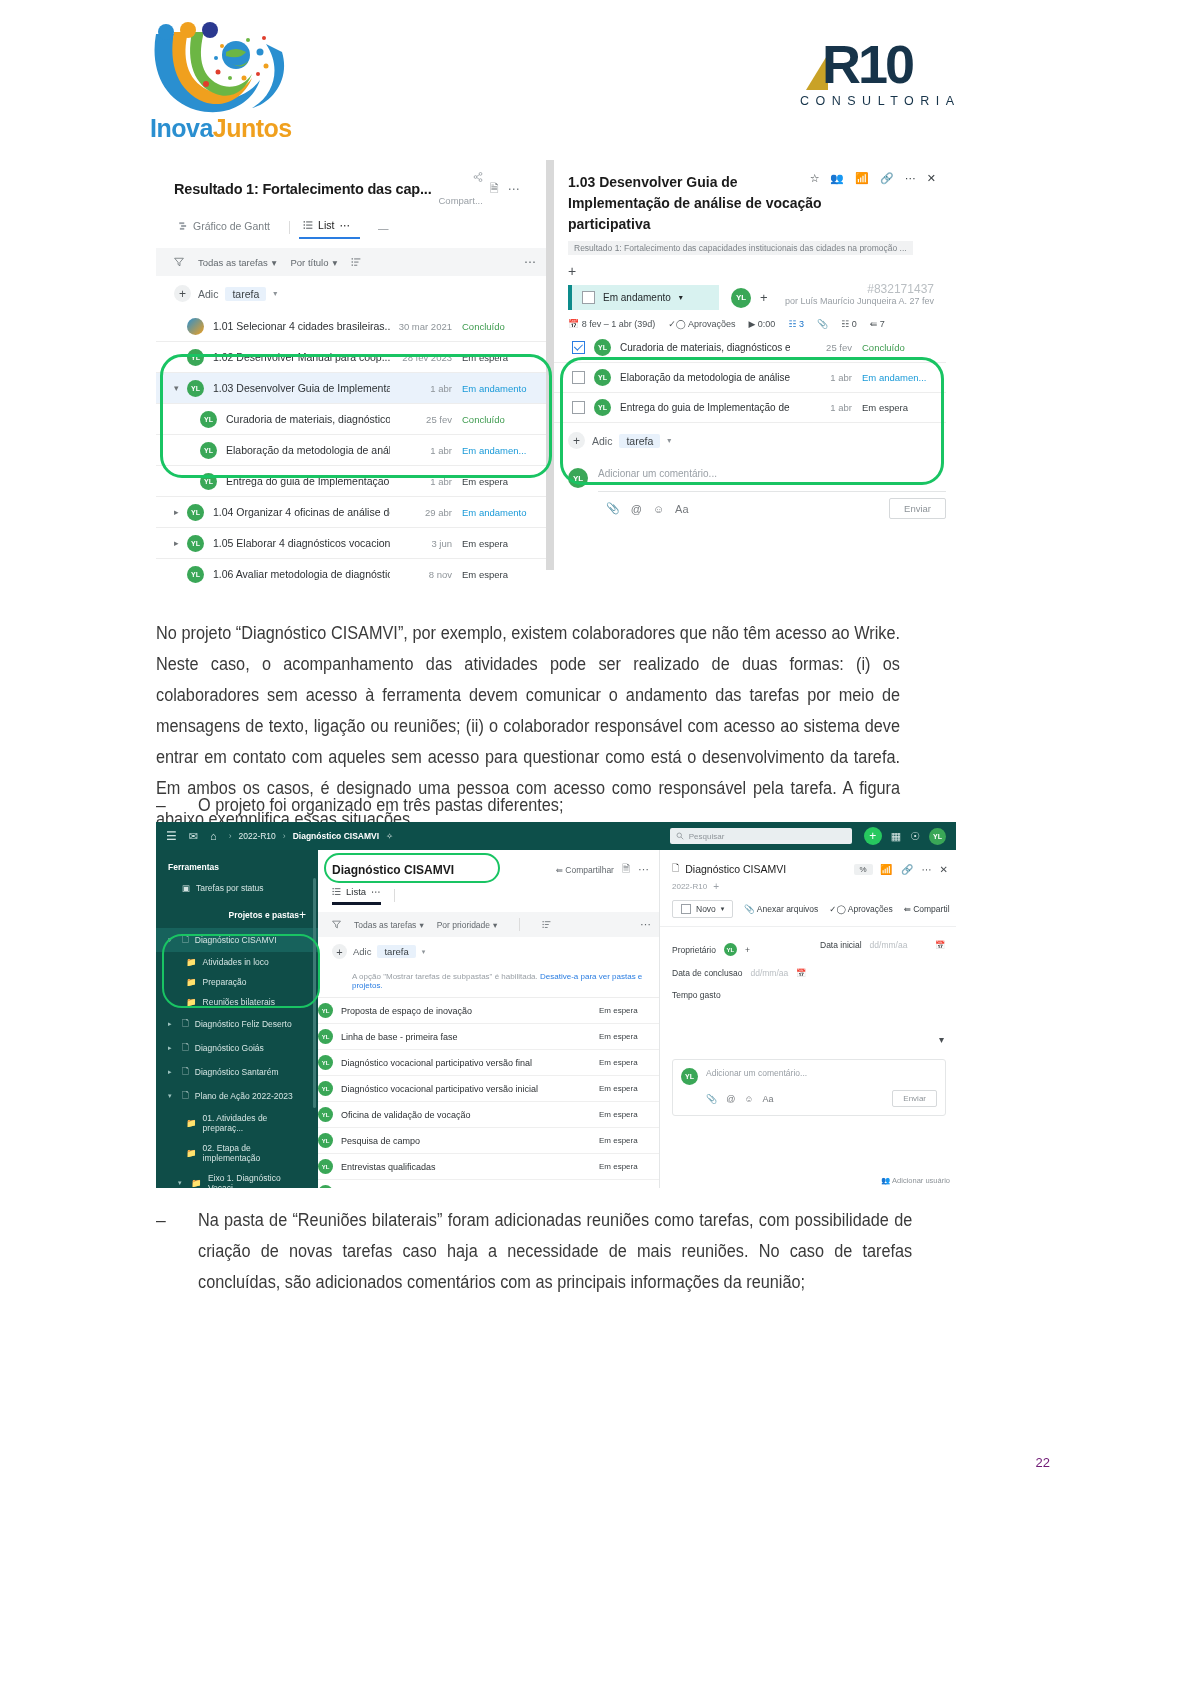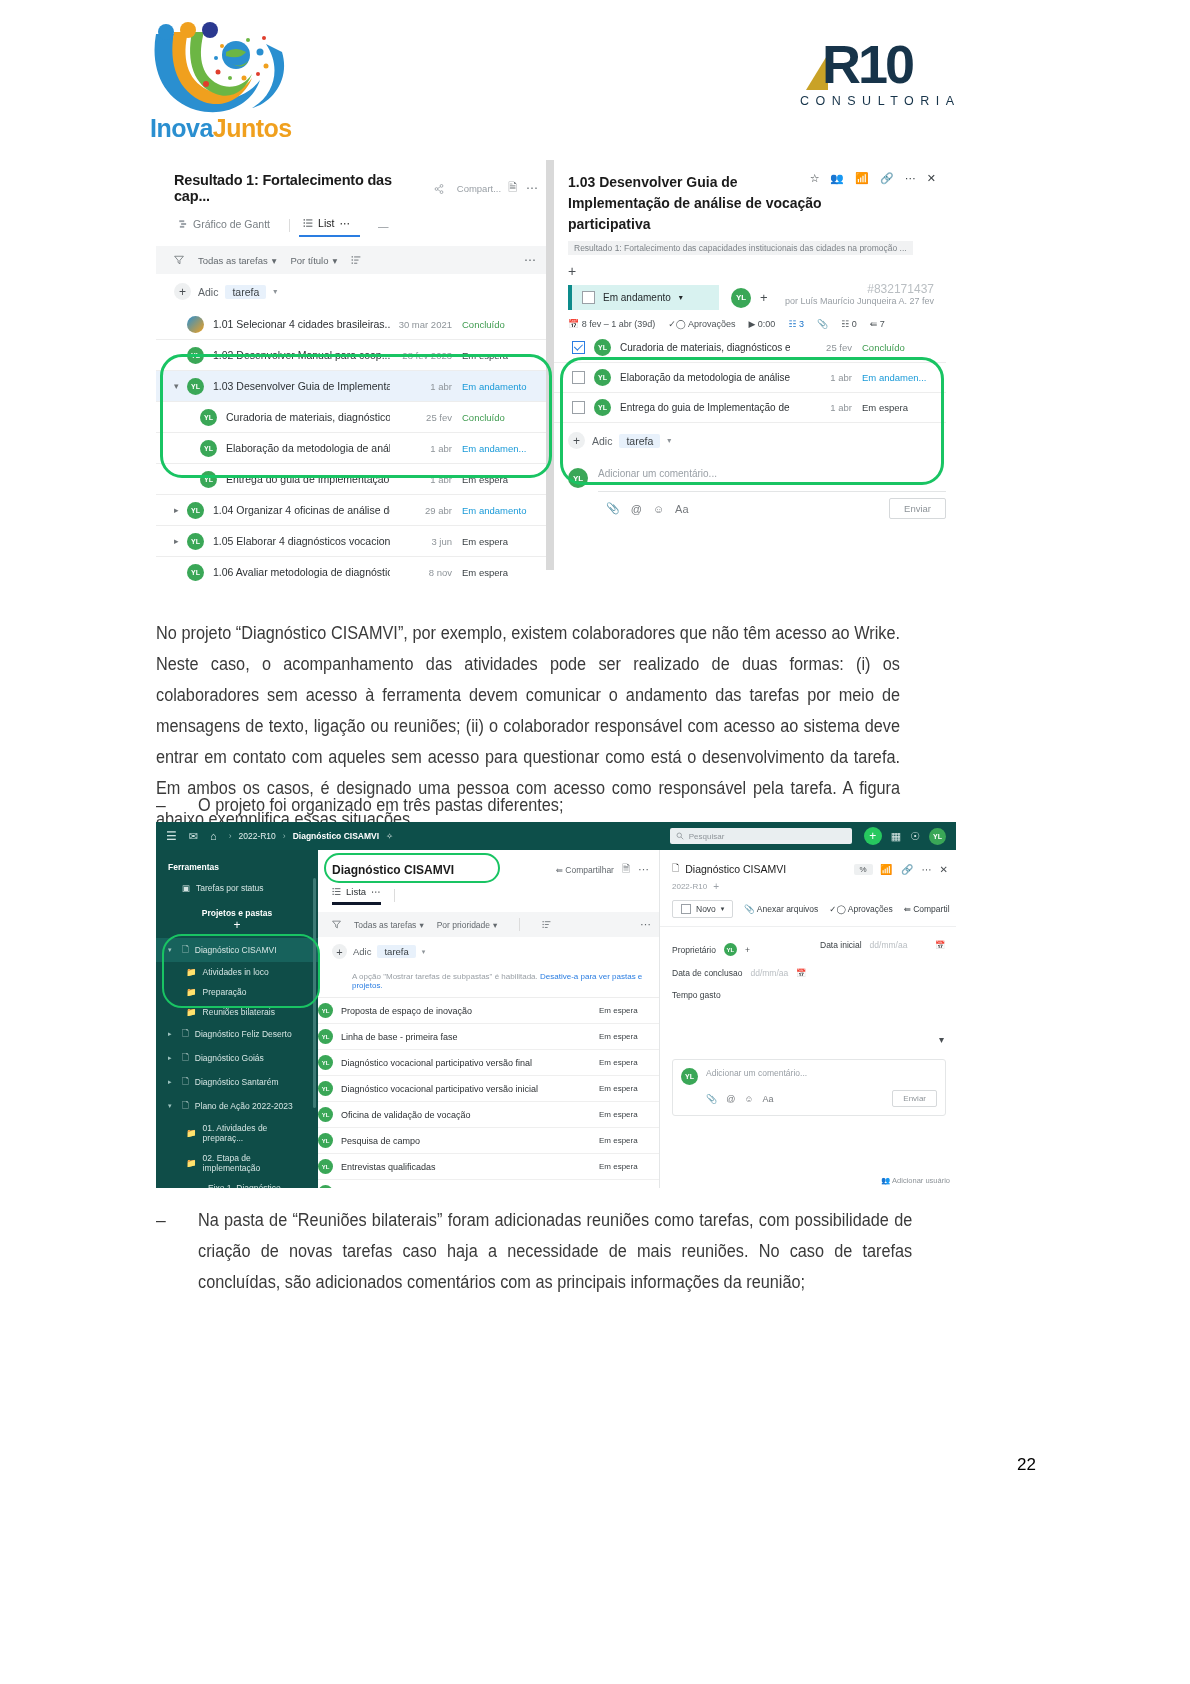--- a/index.html
+++ b/index.html
@@ -25,21 +25,21 @@
   .r10-sub{font-size:12.5px;color:#17344a;letter-spacing:6.5px;text-align:right;margin-top:2px;padding-right:2px;}
 
   
   .shot1{position:absolute;left:156px;top:160px;width:790px;height:410px;background:#ffffff;}
   .s1-left{position:absolute;left:0;top:0;width:390px;height:410px;background:#ffffff;}
   .s1-right{position:absolute;left:398px;top:0;width:392px;height:405px;background:#ffffff;}
   .s1-gap{position:absolute;left:390px;top:0;width:8px;height:410px;background:#d9d9d9;}
 
   .s1-title{font-size:14.5px;font-weight:bold;color:#1b1b1b;padding:14px 0 0 18px;letter-spacing:-0.2px;}
   .s1-titlerow{display:flex;align-items:center;gap:7px;padding:12px 8px 0 18px;}
-  .s1-share{font-size:9.5px;color:#9aa0a6;display:flex;align-items:flex-end;gap:13px;}
+  .s1-share{font-size:9.5px;color:#9aa0a6;display:flex;align-items:flex-end;gap:13px;flex-direction:column;}
   .ico{display:inline-block;color:#6b7176;}
   .s1-tabs{display:flex;align-items:center;gap:0;padding:10px 0 0 18px;font-size:10.5px;color:#7a8085;}
   .s1-tab{padding:3px 10px 6px 4px;display:flex;align-items:center;gap:5px;}
   .s1-tab.active{color:#1b1b1b;border-bottom:2px solid #2a7de1;}
   .vr{width:1px;height:13px;background:#dcdcdc;margin:0 9px;}
   .s1-filters{display:flex;align-items:center;gap:14px;background:#f4f5f6;margin-top:9px;padding:7px 10px 7px 18px;font-size:9.5px;color:#63696e;}
   .s1-filters .sp{flex:1;}
   .addrow{display:flex;align-items:center;gap:7px;padding:9px 0 9px 18px;font-size:10.5px;color:#5d6368;}
   .plus-circle{width:17px;height:17px;border-radius:50%;background:#eef0f1;color:#4a4f53;display:flex;align-items:center;justify-content:center;font-size:12px;}
   .pill{background:#e8f1fb;padding:1px 7px;border-radius:2px;color:#3c4246;}
@@ -98,21 +98,21 @@
   .w-bc{display:flex;align-items:center;gap:7px;font-size:8.5px;color:#e4efee;}
   .w-bc b{color:#ffffff;font-weight:bold;}
   .w-search{margin-left:auto;width:170px;height:16px;background:#e9eef0;border-radius:2px;display:flex;align-items:center;gap:5px;padding:0 6px;color:#8e9499;font-size:8px;}
   .w-topicons{display:flex;align-items:center;gap:9px;color:#d7e7e5;font-size:11px;}
   .w-green{width:18px;height:18px;border-radius:50%;background:#27c85f;color:#fff;display:flex;align-items:center;justify-content:center;font-size:12px;}
   .w-yl{width:17px;height:17px;border-radius:50%;background:#3aa757;color:#fff;font-size:7px;font-weight:bold;display:flex;align-items:center;justify-content:center;}
 
   .w-body{display:flex;height:338px;}
   .w-side{width:162px;background:#0f4d48;padding:12px 0 0 0;color:#cde0de;position:relative;}
   .w-sect{font-size:8.5px;font-weight:bold;color:#ffffff;padding:0 12px 6px;}
-  .w-sect.row{display:flex;justify-content:center;align-items:center;flex-direction:column;}
+  .w-sect.row{display:flex;justify-content:flex-end;align-items:center;}
   .w-sitem{display:flex;align-items:center;gap:6px;padding:5px 12px;font-size:8.5px;color:#d5e5e3;}
   .w-sitem.ind{padding-left:30px;}
   .w-sitem.ind2{padding-left:30px;}
   .w-sitem.act{background:#17625c;}
   .w-chev{width:8px;font-size:7px;color:#9ec3bf;}
   .w-scroll{position:absolute;right:2px;top:28px;width:3px;height:230px;background:#3d7a75;border-radius:2px;}
 
   .w-main{flex:1;background:#ffffff;position:relative;}
   .w-mtitle{font-size:12px;font-weight:bold;color:#1b1b1b;padding:11px 0 0 14px;}
   .w-mtabs{display:flex;align-items:center;gap:4px;padding:8px 0 0 14px;font-size:9.5px;color:#2d3134;}
@@ -133,21 +133,21 @@
   .w-dbc{font-size:8px;color:#9aa0a6;padding:4px 0 0 12px;display:flex;align-items:center;gap:6px;}
   .w-dtools{display:flex;align-items:center;gap:11px;padding:8px 0 8px 12px;font-size:8.5px;color:#3c4246;border-bottom:1px solid #eeeff0;}
   .w-newbtn{display:flex;align-items:center;gap:5px;border:1px solid #d6d9db;border-radius:2px;padding:3px 8px;}
   .w-field{display:flex;align-items:center;gap:8px;padding:6px 10px 6px 12px;font-size:8.5px;color:#3c4246;}
   .w-flabel{color:#3c4246;}
   .w-fval{color:#b9bec2;}
   .w-desc{font-size:10px;color:#8e9499;padding:22px 0 0 14px;}
   .w-dcmt{display:flex;gap:8px;margin:14px 10px 0 12px;border:1px solid #e4e6e7;border-radius:3px;padding:8px;}
   .w-footer{position:absolute;right:6px;bottom:3px;font-size:7.5px;color:#8e9499;}
 
-  .pageno{position:absolute;right:154px;top:1455px;font-size:17px;color:#000000;}
+  .pageno{position:absolute;right:140px;top:1455px;font-size:13px;color:#701a75;}
 
   .gr{position:absolute;border:2.5px solid #19c463;border-radius:20px;pointer-events:none;}
 </style>
 </head>
 <body>
 
 <div class="page">
 
   <div class="logo-inova">
     <svg class="inova-swoosh" width="150" height="95" viewBox="0 0 150 95">

